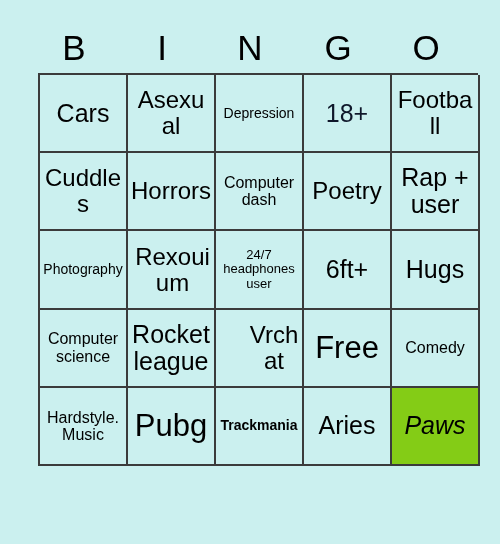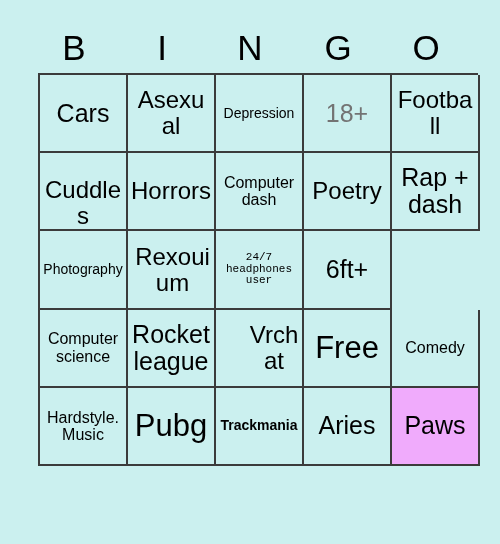--- a/index.html
+++ b/index.html
@@ -86,21 +86,21 @@
     word-wrap: break-word;
     color: #000;
   }
 
   
   .sz-xl .cell-text { font-size: 31px; }
   .sz-lg .cell-text { font-size: 25px; }
   .sz-md .cell-text { font-size: 24px; }
   .sz-sm .cell-text { font-size: 16px; }
   .sz-xs .cell-text { font-size: 14px; text-align: center; }
-  .sz-xxs .cell-text { font-size: 11px; font-family: Liberation Mono, monospace; }
+  .sz-xxs .cell-text { font-size: 13px; }
 </style>
 </head>
 <body style="background: rgb(203, 240, 239);">
 
 <div id="bingo-card">
 
   <div id="bingo-header">
     <div class="header-letter" style="color: rgb(0, 0, 0);">B</div>
     <div class="header-letter" style="color: rgb(0, 0, 0);">I</div>
     <div class="header-letter" style="color: rgb(0, 0, 0);">N</div>
@@ -114,58 +114,61 @@
       <div class="bingo-cell sz-lg" style="background-color: rgb(203, 240, 239); border-right-color: rgb(59, 59, 59); border-bottom-color: rgb(59, 59, 59);">
           <span class="cell-text" style="color: rgb(0, 0, 0);">Cars</span>
         </div>
       <div class="bingo-cell sz-md" style="background-color: rgb(203, 240, 239); border-right-color: rgb(59, 59, 59); border-bottom-color: rgb(59, 59, 59);">
           <span class="cell-text" style="color: rgb(0, 0, 0);">Asexual</span>
         </div>
       <div class="bingo-cell sz-xs" style="background-color: rgb(203, 240, 239); border-right-color: rgb(59, 59, 59); border-bottom-color: rgb(59, 59, 59);">
           <span class="cell-text" style="color: rgb(0, 0, 0);">Depression</span>
         </div>
       <div class="bingo-cell sz-lg" style="background-color: rgb(203, 240, 239); border-right-color: rgb(59, 59, 59); border-bottom-color: rgb(59, 59, 59);">
-          <span class="cell-text" style="color: #737373;">18+</span>
+          <span class="cell-text" style="color: #0f172a;">18+</span>
         </div>
       <div class="bingo-cell sz-md" style="background-color: rgb(203, 240, 239); border-right-color: rgb(59, 59, 59); border-bottom-color: rgb(59, 59, 59);">
           <span class="cell-text" style="color: rgb(0, 0, 0);">Football</span>
         </div>
     </div>
 
     <div class="bingo-row">
-      <div class="bingo-cell sz-md" style="background-color: rgb(203, 240, 239); border-right-color: rgb(59, 59, 59); border-bottom-color: rgb(59, 59, 59); align-items: flex-end;">
+      <div class="bingo-cell sz-md" style="background-color: rgb(203, 240, 239); border-right-color: rgb(59, 59, 59); border-bottom-color: rgb(59, 59, 59);">
           <span class="cell-text" style="color: rgb(0, 0, 0);">Cuddles</span>
         </div>
       <div class="bingo-cell sz-md" style="background-color: rgb(203, 240, 239); border-right-color: rgb(59, 59, 59); border-bottom-color: rgb(59, 59, 59);">
           <span class="cell-text" style="color: rgb(0, 0, 0);">Horrors</span>
         </div>
       <div class="bingo-cell sz-sm" style="background-color: rgb(203, 240, 239); border-right-color: rgb(59, 59, 59); border-bottom-color: rgb(59, 59, 59);">
           <span class="cell-text" style="color: rgb(0, 0, 0);">Computer dash</span>
         </div>
       <div class="bingo-cell sz-md" style="background-color: rgb(203, 240, 239); border-right-color: rgb(59, 59, 59); border-bottom-color: rgb(59, 59, 59);">
           <span class="cell-text" style="color: rgb(0, 0, 0);">Poetry</span>
         </div>
       <div class="bingo-cell sz-lg" style="background-color: rgb(203, 240, 239); border-right-color: rgb(59, 59, 59); border-bottom-color: rgb(59, 59, 59);">
-          <span class="cell-text" style="color: rgb(0, 0, 0);">Rap + dash</span>
+          <span class="cell-text" style="color: rgb(0, 0, 0);">Rap + user</span>
         </div>
     </div>
 
     <div class="bingo-row">
       <div class="bingo-cell sz-xs" style="background-color: rgb(203, 240, 239); border-right-color: rgb(59, 59, 59); border-bottom-color: rgb(59, 59, 59);">
           <span class="cell-text" style="color: rgb(0, 0, 0);">Photography</span>
         </div>
       <div class="bingo-cell sz-md" style="background-color: rgb(203, 240, 239); border-right-color: rgb(59, 59, 59); border-bottom-color: rgb(59, 59, 59); padding-left: 6px;">
           <span class="cell-text" style="color: rgb(0, 0, 0);">Rexouium</span>
         </div>
       <div class="bingo-cell sz-xxs" style="background-color: rgb(203, 240, 239); border-right-color: rgb(59, 59, 59); border-bottom-color: rgb(59, 59, 59);">
           <span class="cell-text" style="color: rgb(0, 0, 0);">24/7 headphones user</span>
         </div>
       <div class="bingo-cell sz-lg" style="background-color: rgb(203, 240, 239); border-right-color: rgb(59, 59, 59); border-bottom-color: rgb(59, 59, 59);">
           <span class="cell-text" style="color: rgb(0, 0, 0);">6ft+</span>
         </div>
+      <div class="bingo-cell sz-lg" style="background-color: rgb(203, 240, 239); border-right-color: rgb(59, 59, 59); border-bottom-color: rgb(59, 59, 59);">
+          <span class="cell-text" style="color: rgb(0, 0, 0);">Hugs</span>
+        </div>
     </div>
 
     <div class="bingo-row">
       <div class="bingo-cell sz-sm" style="background-color: rgb(203, 240, 239); border-right-color: rgb(59, 59, 59); border-bottom-color: rgb(59, 59, 59);">
           <span class="cell-text" style="color: rgb(0, 0, 0);">Computer science</span>
         </div>
       <div class="bingo-cell sz-lg" style="background-color: rgb(203, 240, 239); border-right-color: rgb(59, 59, 59); border-bottom-color: rgb(59, 59, 59);">
           <span class="cell-text" style="color: rgb(0, 0, 0);">Rocket league</span>
         </div>
       <div class="bingo-cell sz-md" style="background-color: rgb(203, 240, 239); border-right-color: rgb(59, 59, 59); border-bottom-color: rgb(59, 59, 59); padding-left: 33px;">
@@ -185,19 +188,19 @@
         </div>
       <div class="bingo-cell sz-xl" style="background-color: rgb(203, 240, 239); border-right-color: rgb(59, 59, 59); border-bottom-color: rgb(59, 59, 59);">
           <span class="cell-text" style="color: rgb(0, 0, 0);">Pubg</span>
         </div>
       <div class="bingo-cell sz-xs" style="background-color: rgb(203, 240, 239); border-right-color: rgb(59, 59, 59); border-bottom-color: rgb(59, 59, 59);">
           <span class="cell-text" style="color: rgb(0, 0, 0); font-weight: bold;">Trackmania</span>
         </div>
       <div class="bingo-cell sz-lg" style="background-color: rgb(203, 240, 239); border-right-color: rgb(59, 59, 59); border-bottom-color: rgb(59, 59, 59);">
           <span class="cell-text" style="color: rgb(0, 0, 0);">Aries</span>
         </div>
-      <div class="bingo-cell sz-lg" style="background-color: #f0abfc; border-right-color: rgb(59, 59, 59); border-bottom-color: rgb(59, 59, 59);">
+      <div class="bingo-cell sz-lg" style="background-color: #84cc16; border-right-color: rgb(59, 59, 59); border-bottom-color: rgb(59, 59, 59); font-style: italic;">
           <span class="cell-text" style="color: rgb(0, 0, 0);">Paws</span>
         </div>
     </div>
 
   </div>
 </div>
 
 </body></html>

